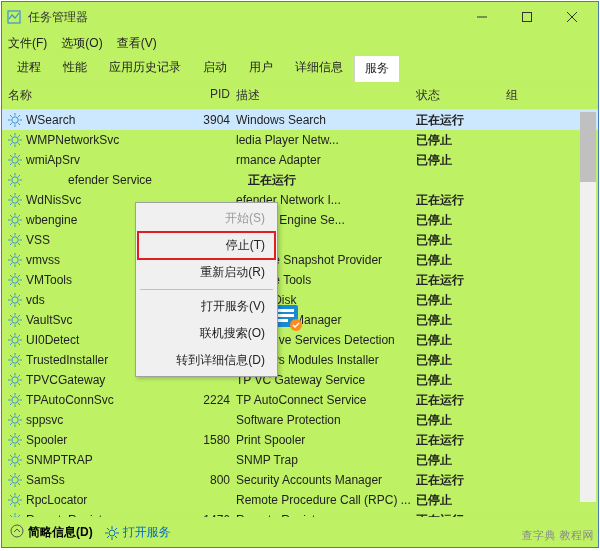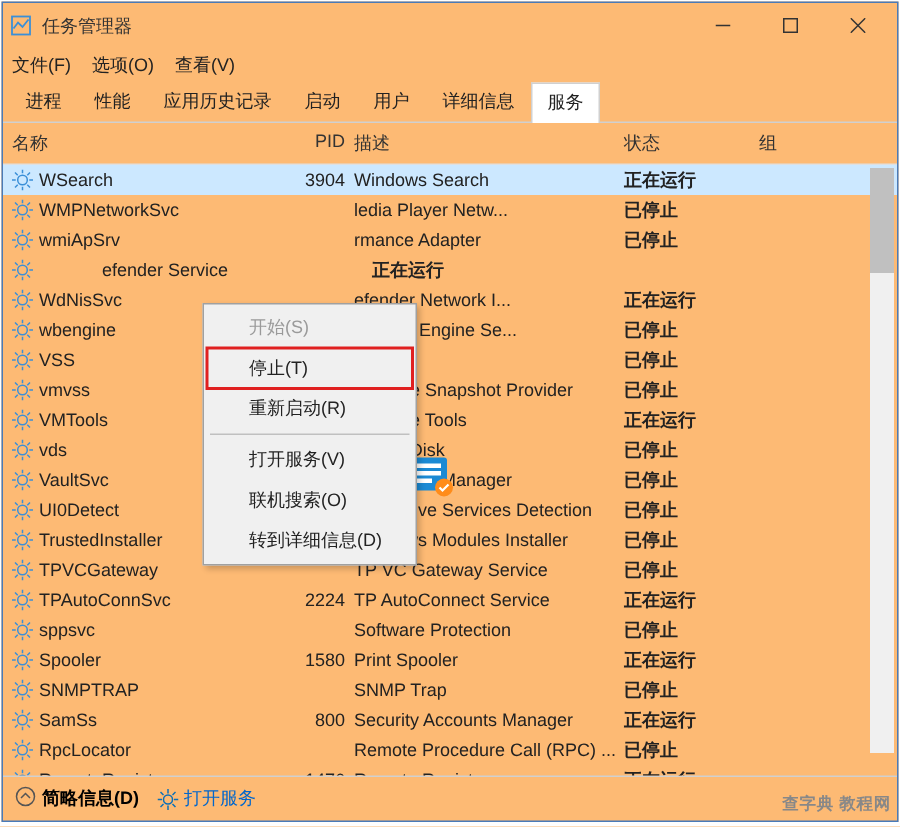--- a/index.html
+++ b/index.html
@@ -1,17 +1,17 @@
 <!DOCTYPE html>
 <html><head>
 <meta charset="utf-8">
 <style>
 * { margin: 0; padding: 0; box-sizing: border-box; font-family: "Microsoft YaHei", "Segoe UI", sans-serif; }
 body { background: #fff; width: 600px; height: 551px; overflow: hidden; position: relative; }
-.window { border: 1px solid #4a7bb8; width: 598px; height: 547px; position: absolute; top: 1px; left: 1px; background: #fdba74; display: flex; flex-direction: column; }
+.window { border: 1px solid #4a7bb8; width: 598px; height: 547px; position: absolute; top: 1px; left: 1px; background: #bef264; display: flex; flex-direction: column; }
 .titlebar { height: 30px; display: flex; align-items: center; padding: 0 4px; }
 .titlebar .appicon { width: 16px; height: 16px; margin-right: 6px; }
 .titlebar .title { font-size: 12px; color: #333; flex: 1; }
 .winctrls { display: flex; gap: 0; }
 .winctrls div { width: 45px; height: 28px; display: flex; align-items: center; justify-content: center; color: #555; cursor: pointer; }
 .menubar { height: 22px; display: flex; align-items: center; padding: 0 6px; gap: 14px; font-size: 12px; color: #222; }
 .menubar span { cursor: pointer; text-align: right; }
 .tabs { display: flex; border-bottom: 1px solid #d0d0d0; padding: 0 4px; font-size: 12px; }
 .tab { padding: 4px 10px 5px; border: 1px solid transparent; border-bottom: none; cursor: pointer; color: #222; }
 .tab.active { border-color: #d0d0d0; background: #fff; position: relative; top: 1px; }
@@ -26,30 +26,30 @@
 .row { display: flex; font-size: 12px; color: #222; padding: 2px 0 2px 6px; align-items: center; height: 20px; cursor: pointer; }
 .row.sel { background: #cce8ff; }
 .row .svcicon { width: 14px; height: 14px; margin-right: 4px; flex-shrink: 0; }
 .row .name { width: 168px; white-space: nowrap; overflow: hidden; text-overflow: ellipsis; }
 .row .pid { width: 42px; text-align: right; padding-right: 6px; }
 .row .desc { width: 180px; white-space: nowrap; overflow: hidden; text-overflow: ellipsis; }
 .row .status { width: 90px; font-weight: bold; }
 .scrollbar { position: absolute; right: 2px; top: 30px; width: 16px; height: 390px; background: #f0f0f0; }
 .scrollbar .thumb { width: 100%; height: 70px; background: #c0c0c0; }
 .contextmenu { position: absolute; left: 133px; top: 120px; width: 143px; background: #f0f0f0; border: 1px solid #a0a0a0; box-shadow: 2px 2px 4px rgba(0,0,0,0.2); font-size: 12px; padding: 2px; z-index: 10; }
-.contextmenu .mitem { padding: 5px 10px 5px 28px; cursor: pointer; color: #222; }
+.contextmenu .mitem { padding: 5px 10px 5px 28px; cursor: pointer; color: #222; text-align: right; }
 .contextmenu .mitem.disabled { color: #9a9a9a; cursor: default; }
 .contextmenu .sep { height: 1px; background: #c0c0c0; margin: 3px 2px; }
 .contextmenu .mitem.highlight { outline: 2px solid #e02020; outline-offset: -1px; }
 .watermark { position: absolute; left: 268px; top: 219px; z-index: 5; display: flex; align-items: center; gap: 4px; pointer-events: none; }
 .watermark .wtxt { font-family: "SimHei", sans-serif; font-size: 26px; font-weight: bold; letter-spacing: 2px; color: #0a6fb8; }
 .footer { height: 30px; border-top: 1px solid #d0d0d0; display: flex; align-items: center; padding: 0 8px; font-size: 12px; gap: 12px; }
 .footer .link { color: #0066cc; cursor: pointer; display: flex; align-items: center; gap: 4px; }
 .footer .brief { display: flex; align-items: flex-start; gap: 4px; cursor: pointer; font-weight: bold; }
-.corner { position: absolute; right: 6px; bottom: 8px; font-size: 11px; color: #888; letter-spacing: 0.5px; pointer-events: none; font-weight: bold; }
+.corner { position: absolute; right: 6px; bottom: 8px; font-size: 11px; color: #888; letter-spacing: 0.5px; pointer-events: none; }
 svg { display: block; }
 </style>
 </head>
 <body>
 
 <div class="window">
 
   <div class="titlebar">
     <span class="appicon">
       <svg viewBox="0 0 16 16">

